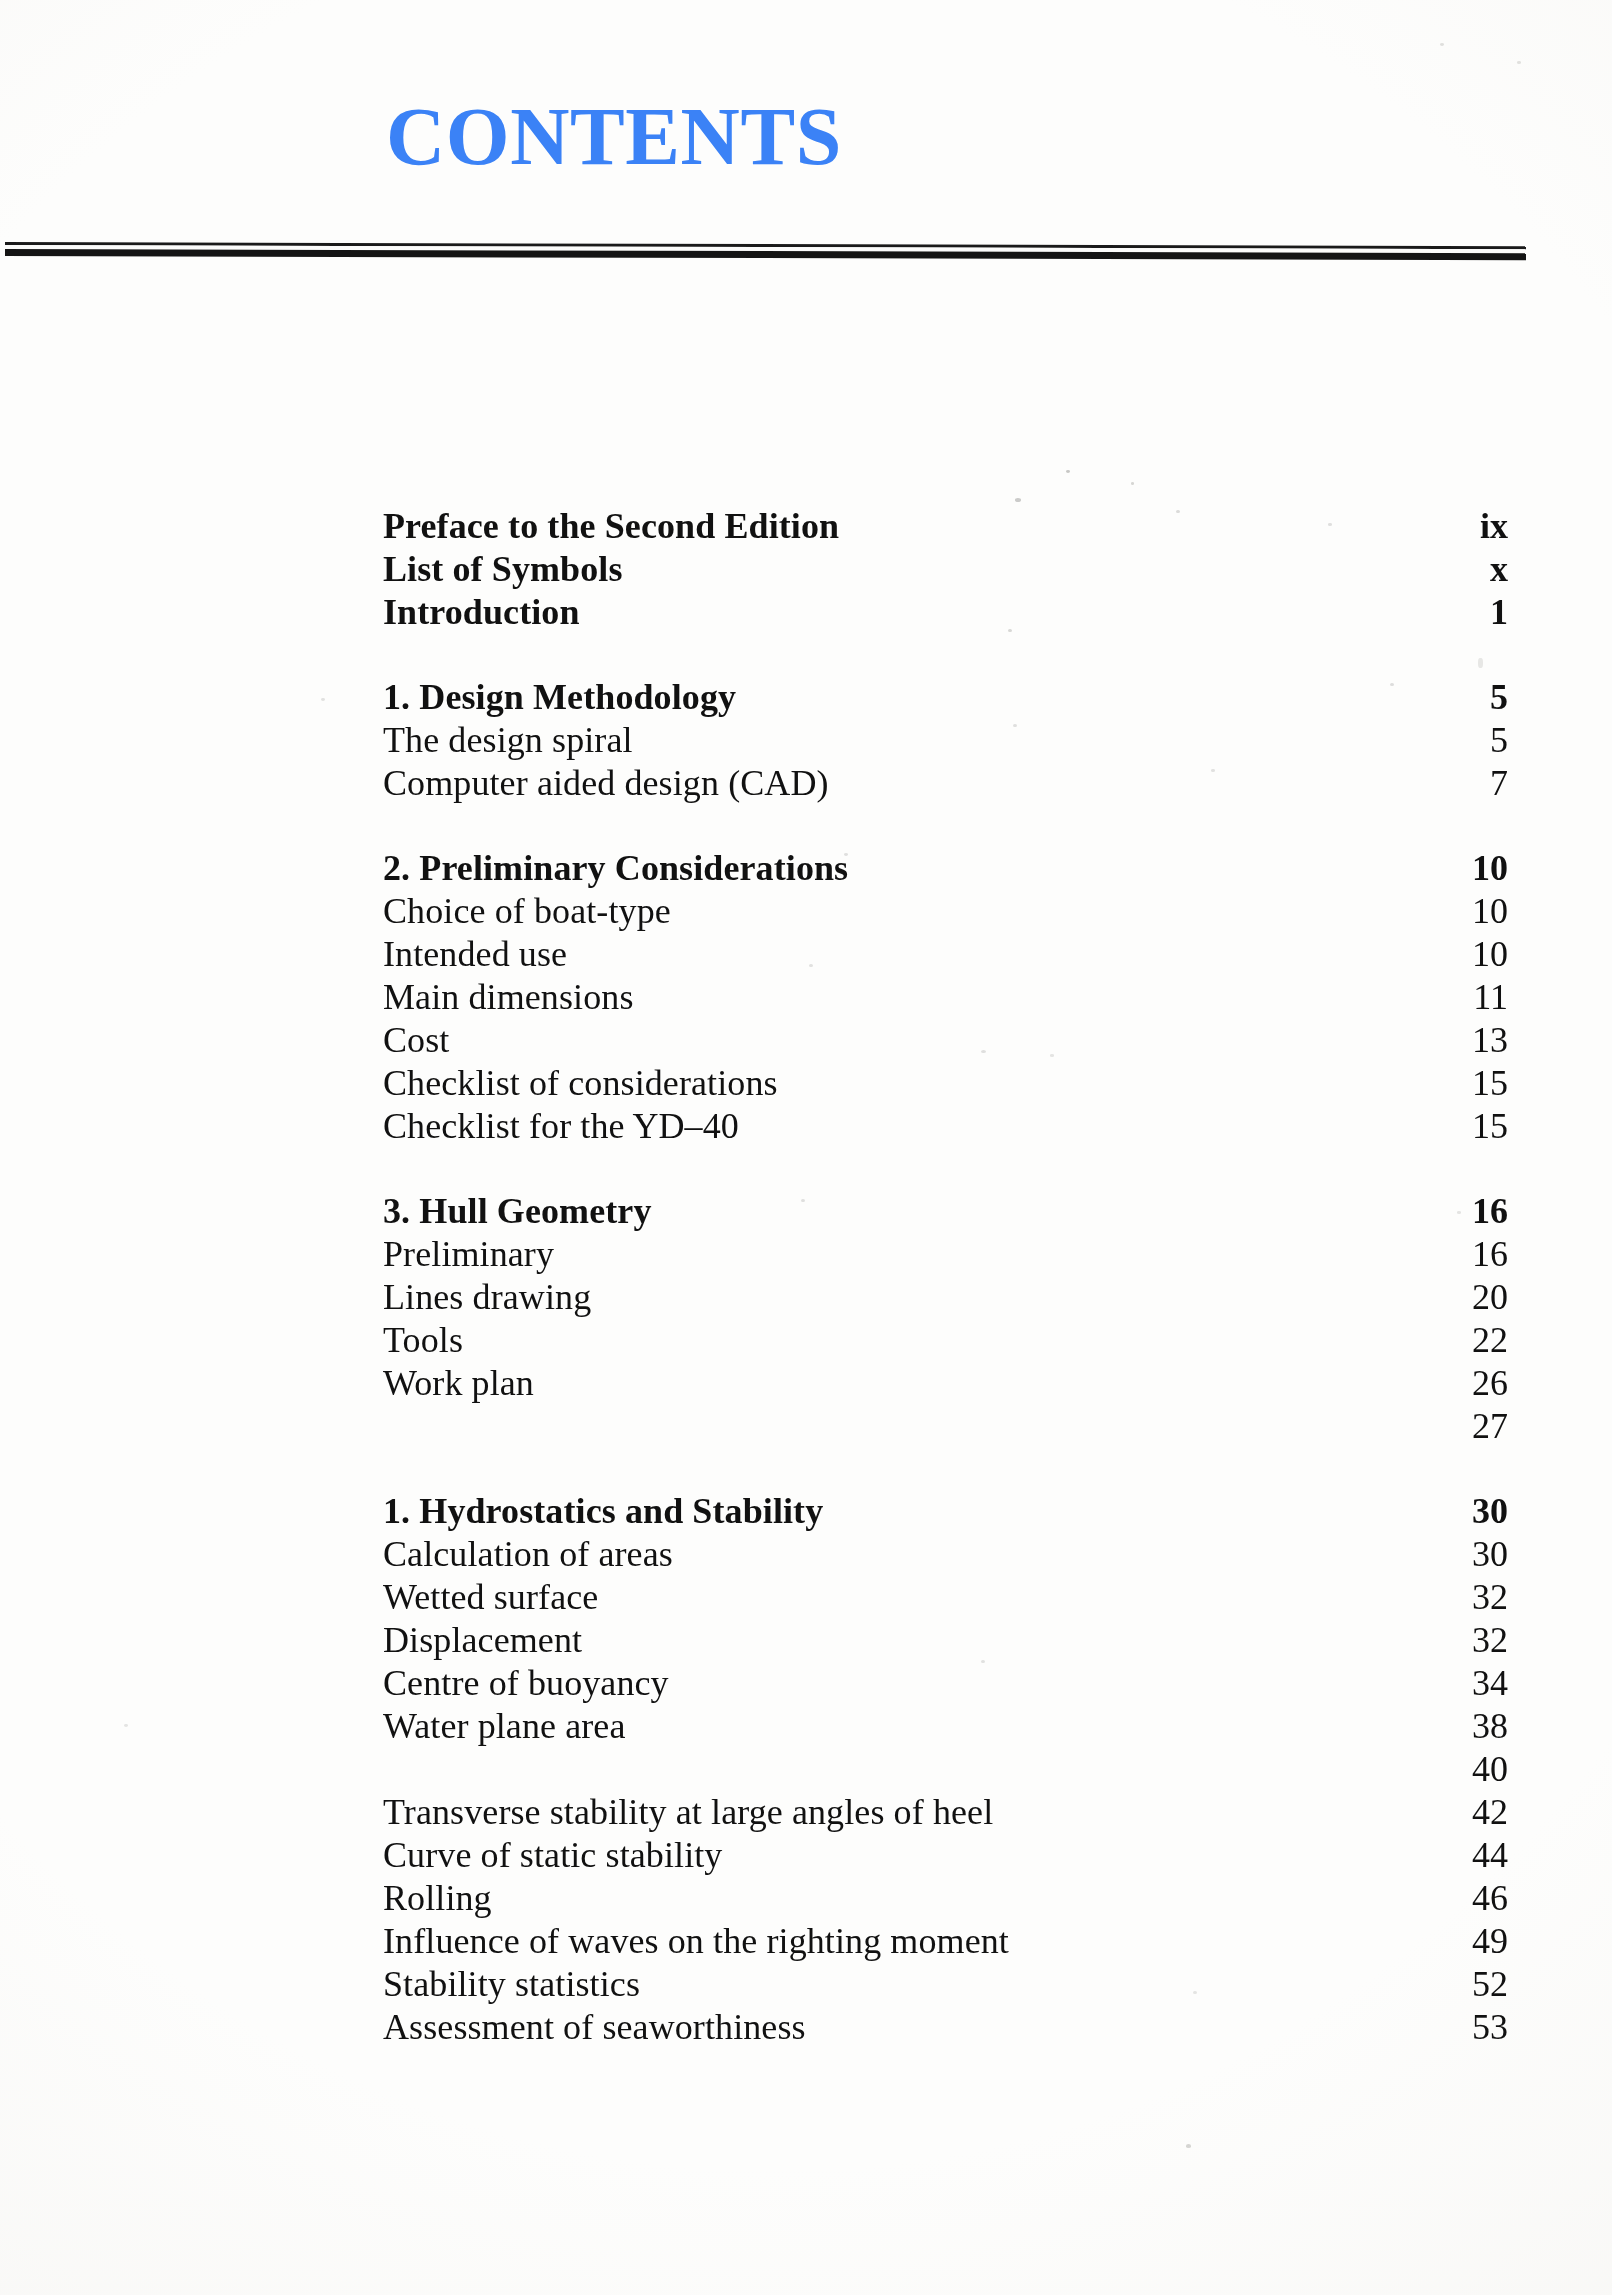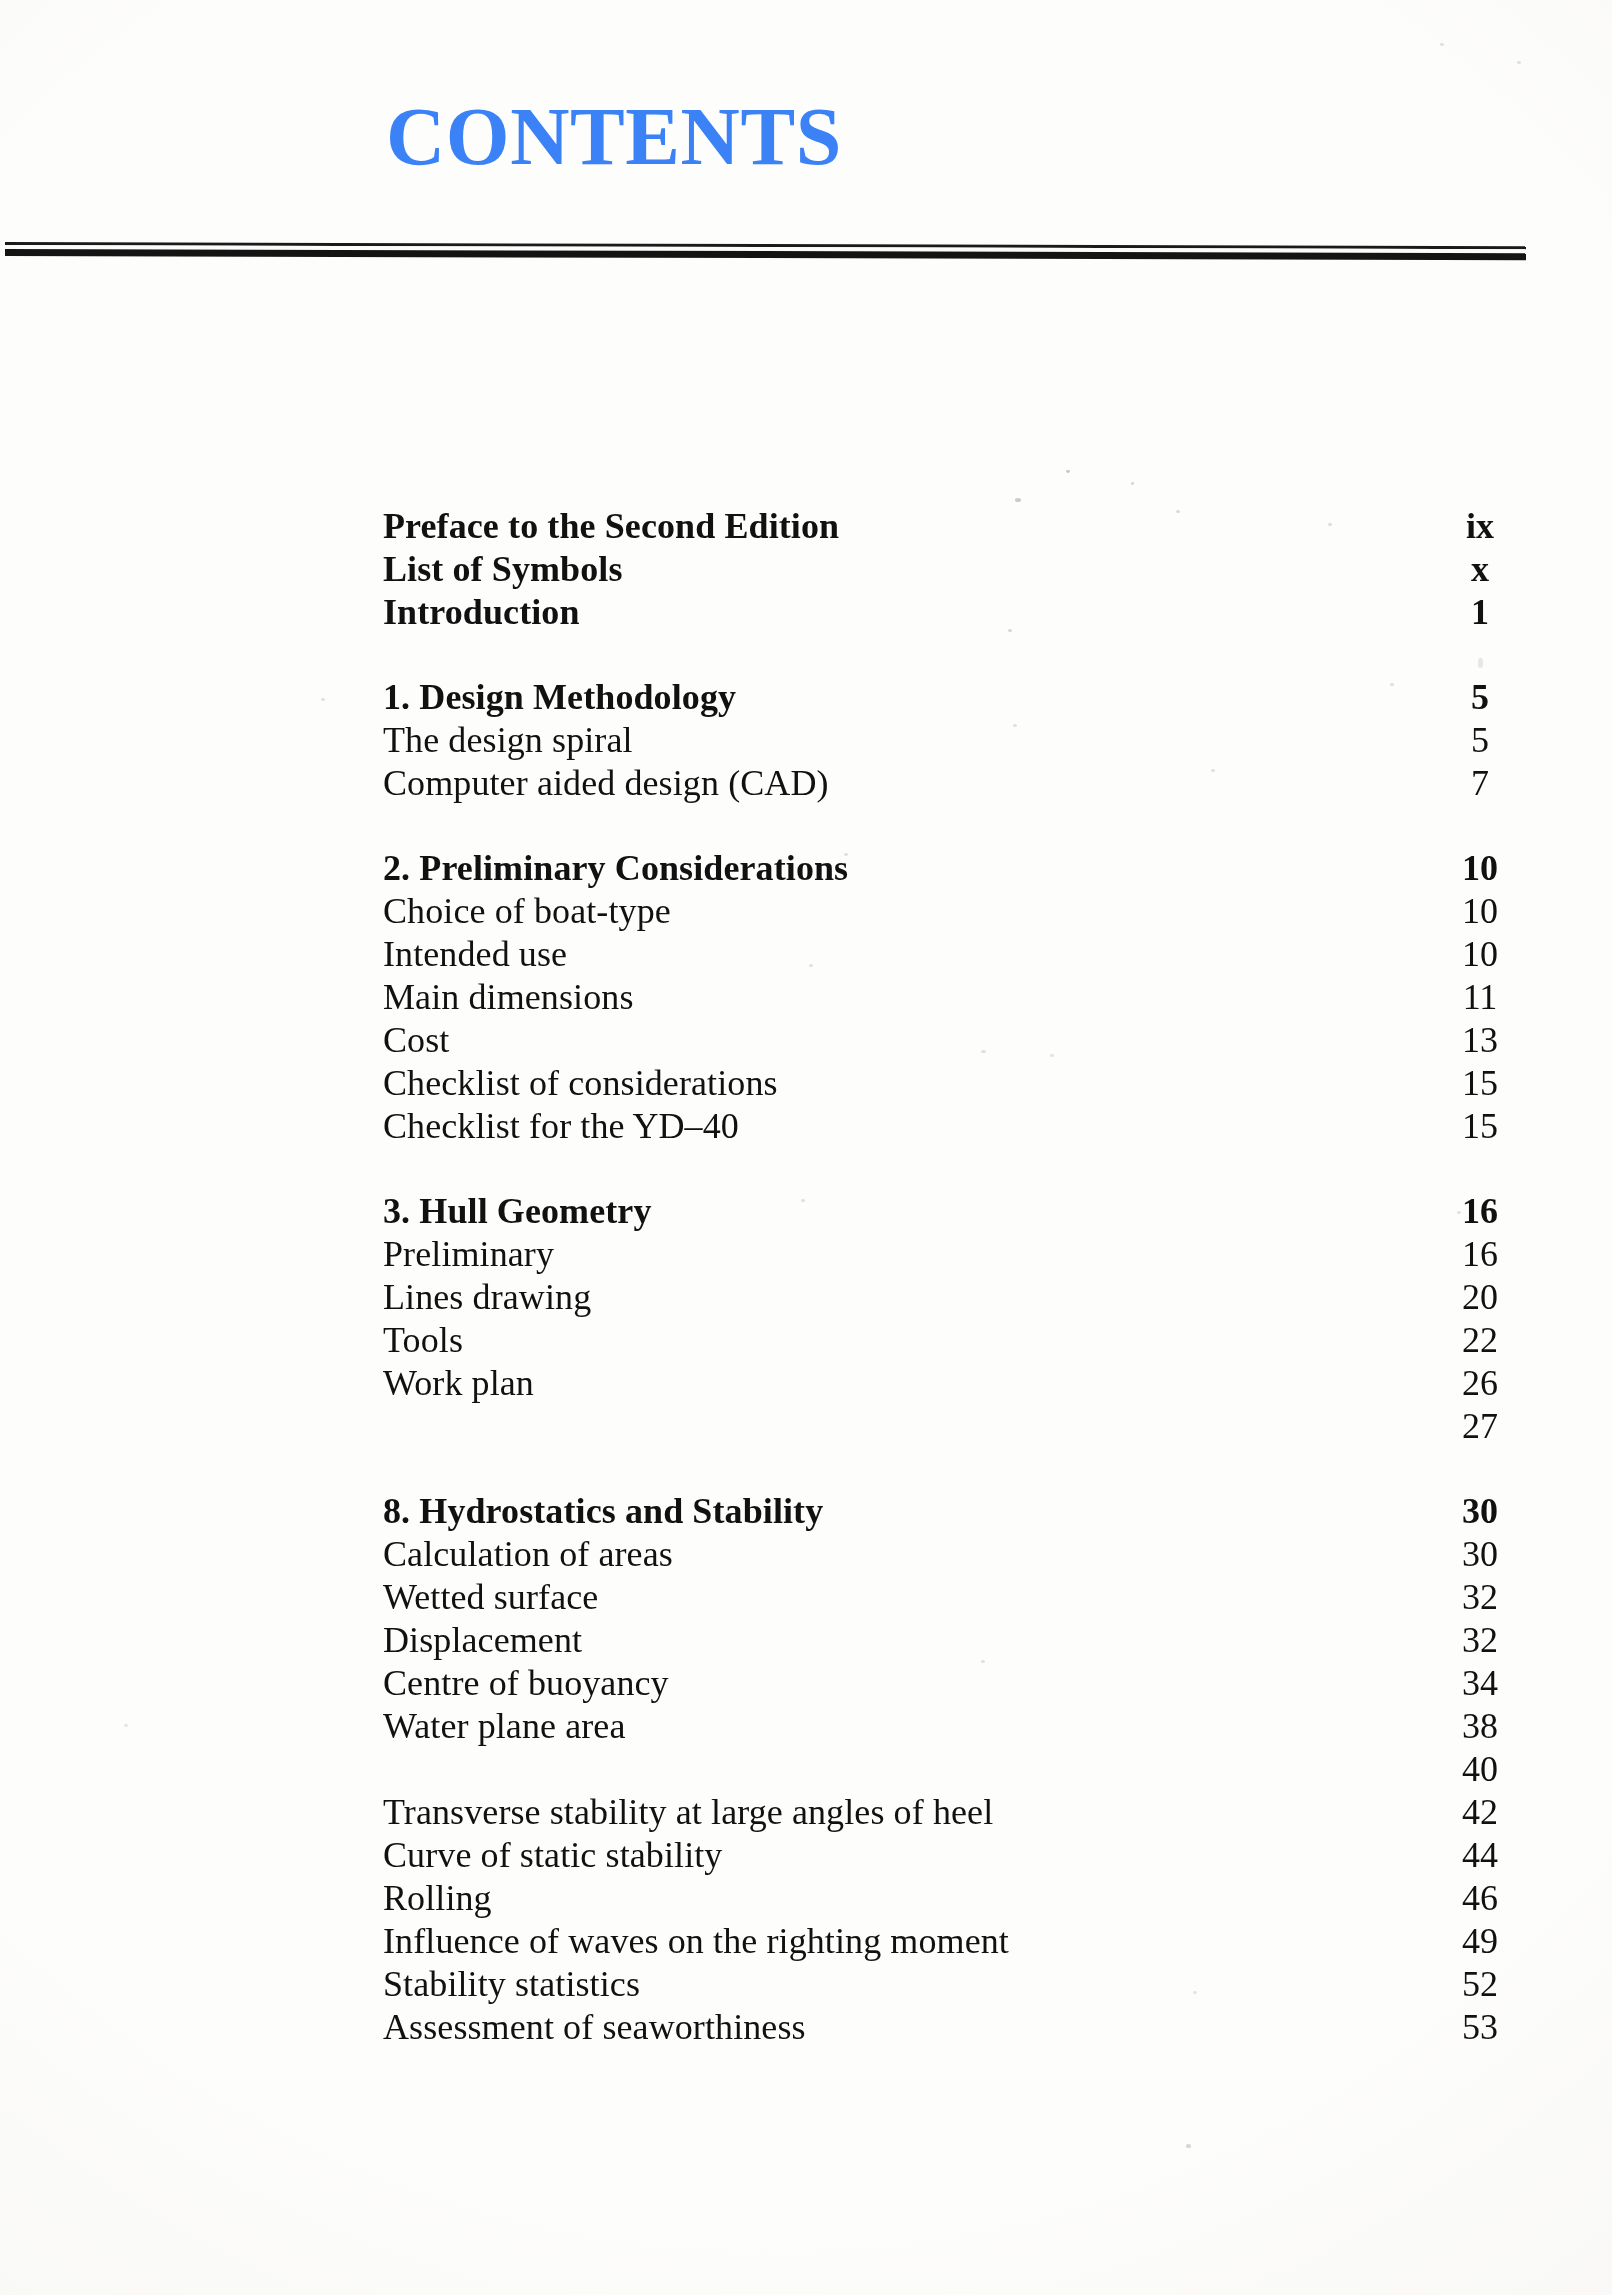--- a/index.html
+++ b/index.html
@@ -106,21 +106,21 @@
     font-weight: normal;
     letter-spacing: 0.1px;
   }
 
   .toc-page {
     position: absolute;
     right: 0;
     top: 0;
     font-size: 36px;
     font-weight: normal;
-    text-align: center;
+    text-align: right;
     min-width: 56px;
   }
 
   
   .toc-row.bold .toc-label,
   .toc-row.bold .toc-page {
     font-weight: bold;
   }
 
   
@@ -168,21 +168,21 @@
       </div>
       <div class="toc-group spaced">
         <div class="toc-row bold"><span class="toc-label">3. Hull Geometry</span><span class="toc-page">16</span></div>
         <div class="toc-row"><span class="toc-label">Preliminary</span><span class="toc-page">16</span></div>
         <div class="toc-row"><span class="toc-label">Lines drawing</span><span class="toc-page">20</span></div>
         <div class="toc-row"><span class="toc-label">Tools</span><span class="toc-page">22</span></div>
         <div class="toc-row"><span class="toc-label">Work plan</span><span class="toc-page">26</span></div>
         <div class="toc-row"><span class="toc-page">27</span></div>
       </div>
       <div class="toc-group spaced">
-        <div class="toc-row bold"><span class="toc-label">8. Hydrostatics and Stability</span><span class="toc-page">30</span></div>
+        <div class="toc-row bold"><span class="toc-label">1. Hydrostatics and Stability</span><span class="toc-page">30</span></div>
         <div class="toc-row"><span class="toc-label">Calculation of areas</span><span class="toc-page">30</span></div>
         <div class="toc-row"><span class="toc-label">Wetted surface</span><span class="toc-page">32</span></div>
         <div class="toc-row"><span class="toc-label">Displacement</span><span class="toc-page">32</span></div>
         <div class="toc-row"><span class="toc-label">Centre of buoyancy</span><span class="toc-page">34</span></div>
         <div class="toc-row"><span class="toc-label">Water plane area</span><span class="toc-page">38</span></div>
         <div class="toc-row"><span class="toc-page">40</span></div>
         <div class="toc-row"><span class="toc-label">Transverse stability at large angles of heel</span><span class="toc-page">42</span></div>
         <div class="toc-row"><span class="toc-label">Curve of static stability</span><span class="toc-page">44</span></div>
         <div class="toc-row"><span class="toc-label">Rolling</span><span class="toc-page">46</span></div>
         <div class="toc-row"><span class="toc-label">Influence of waves on the righting moment</span><span class="toc-page">49</span></div>

